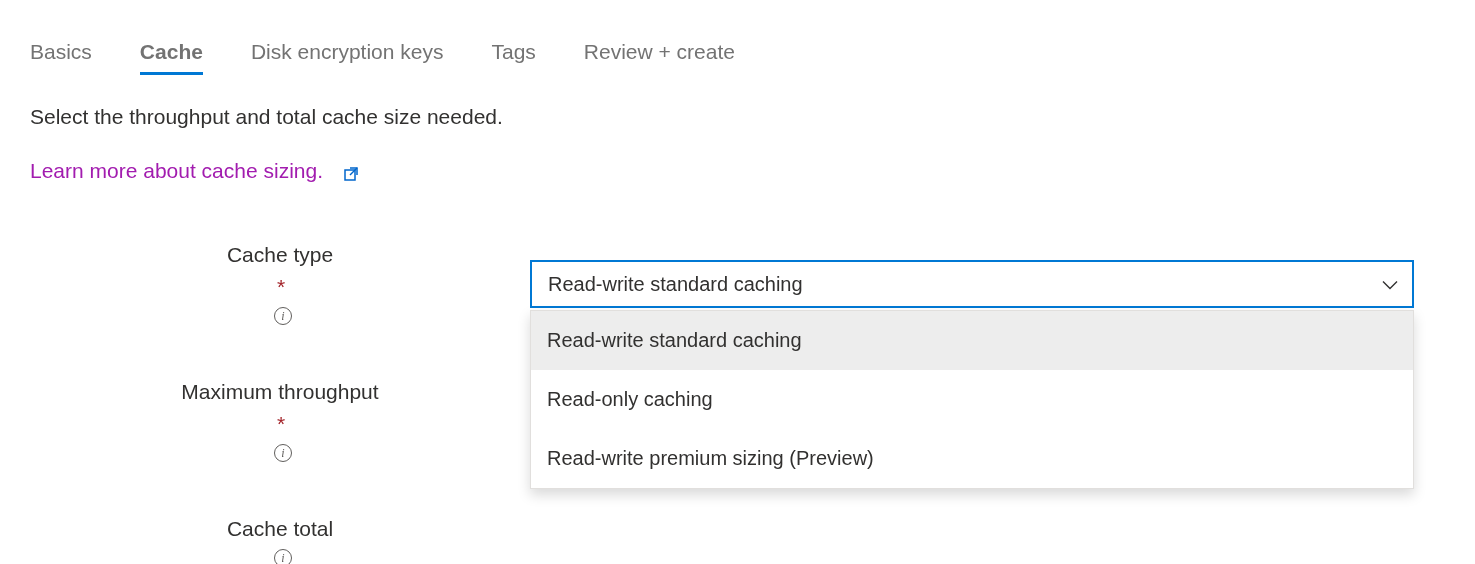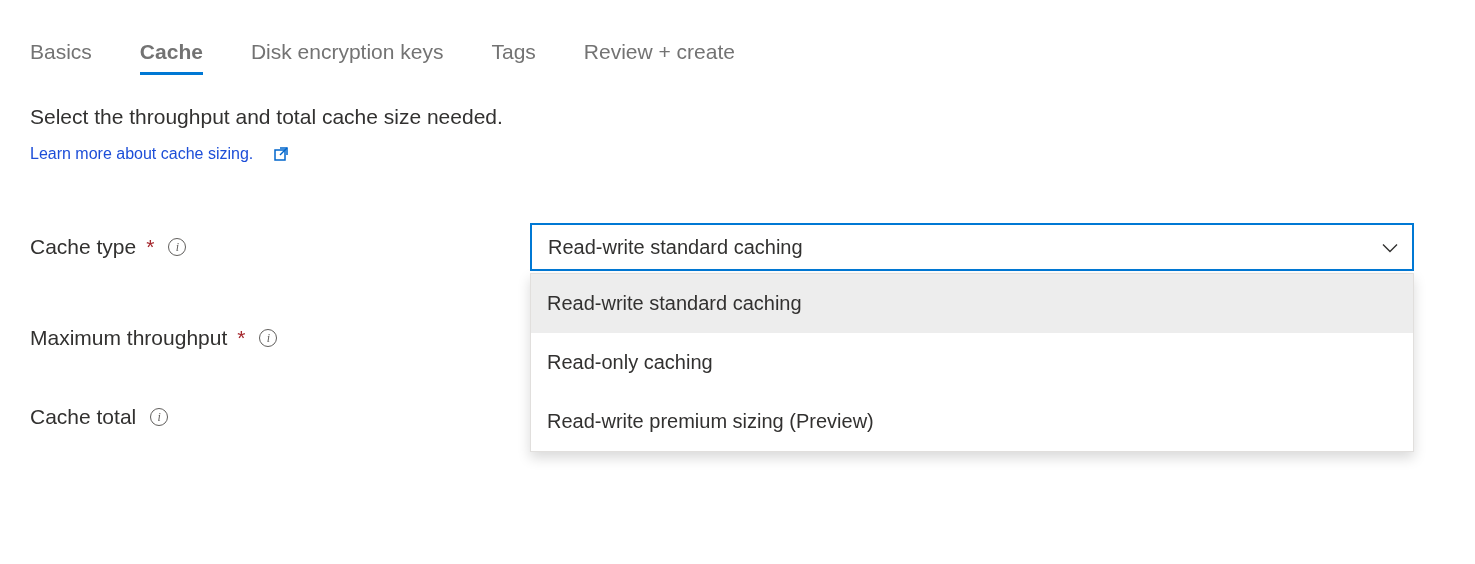--- a/index.html
+++ b/index.html
@@ -28,28 +28,28 @@
       border-bottom: 3px solid transparent;
     }
     .tab.active {
       font-weight: 600;
       border-bottom: 3px solid #0078d4;
       text-align: right;
     }
     .description {
       font-size: 21px;
       color: #323130;
-      margin-bottom: 16px;
+      margin-bottom: 30px;
     }
     .learn-link {
       display: inline-flex;
       align-items: center;
       gap: 20px;
-      color: #1d4ed8;
-      font-size: 16px;
+      color: #a21caf;
+      font-size: 21px;
       text-decoration: none;
       cursor: pointer;
       margin-bottom: 60px;
     }
     .external-icon {
       width: 16px;
       height: 16px;
       display: inline-block;
     }
     .form-area {
@@ -61,20 +61,21 @@
       margin-bottom: 55px;
     }
     .form-label {
       display: flex;
       align-items: center;
       gap: 8px;
       font-size: 21px;
       color: #323130;
       width: 500px;
       flex-shrink: 0;
+      flex-direction: column;
     }
     .required {
       color: #a4262c;
       margin-left: 2px;
     }
     .info-icon {
       width: 18px;
       height: 18px;
       border: 1.3px solid #605e5c;
       border-radius: 50%;

